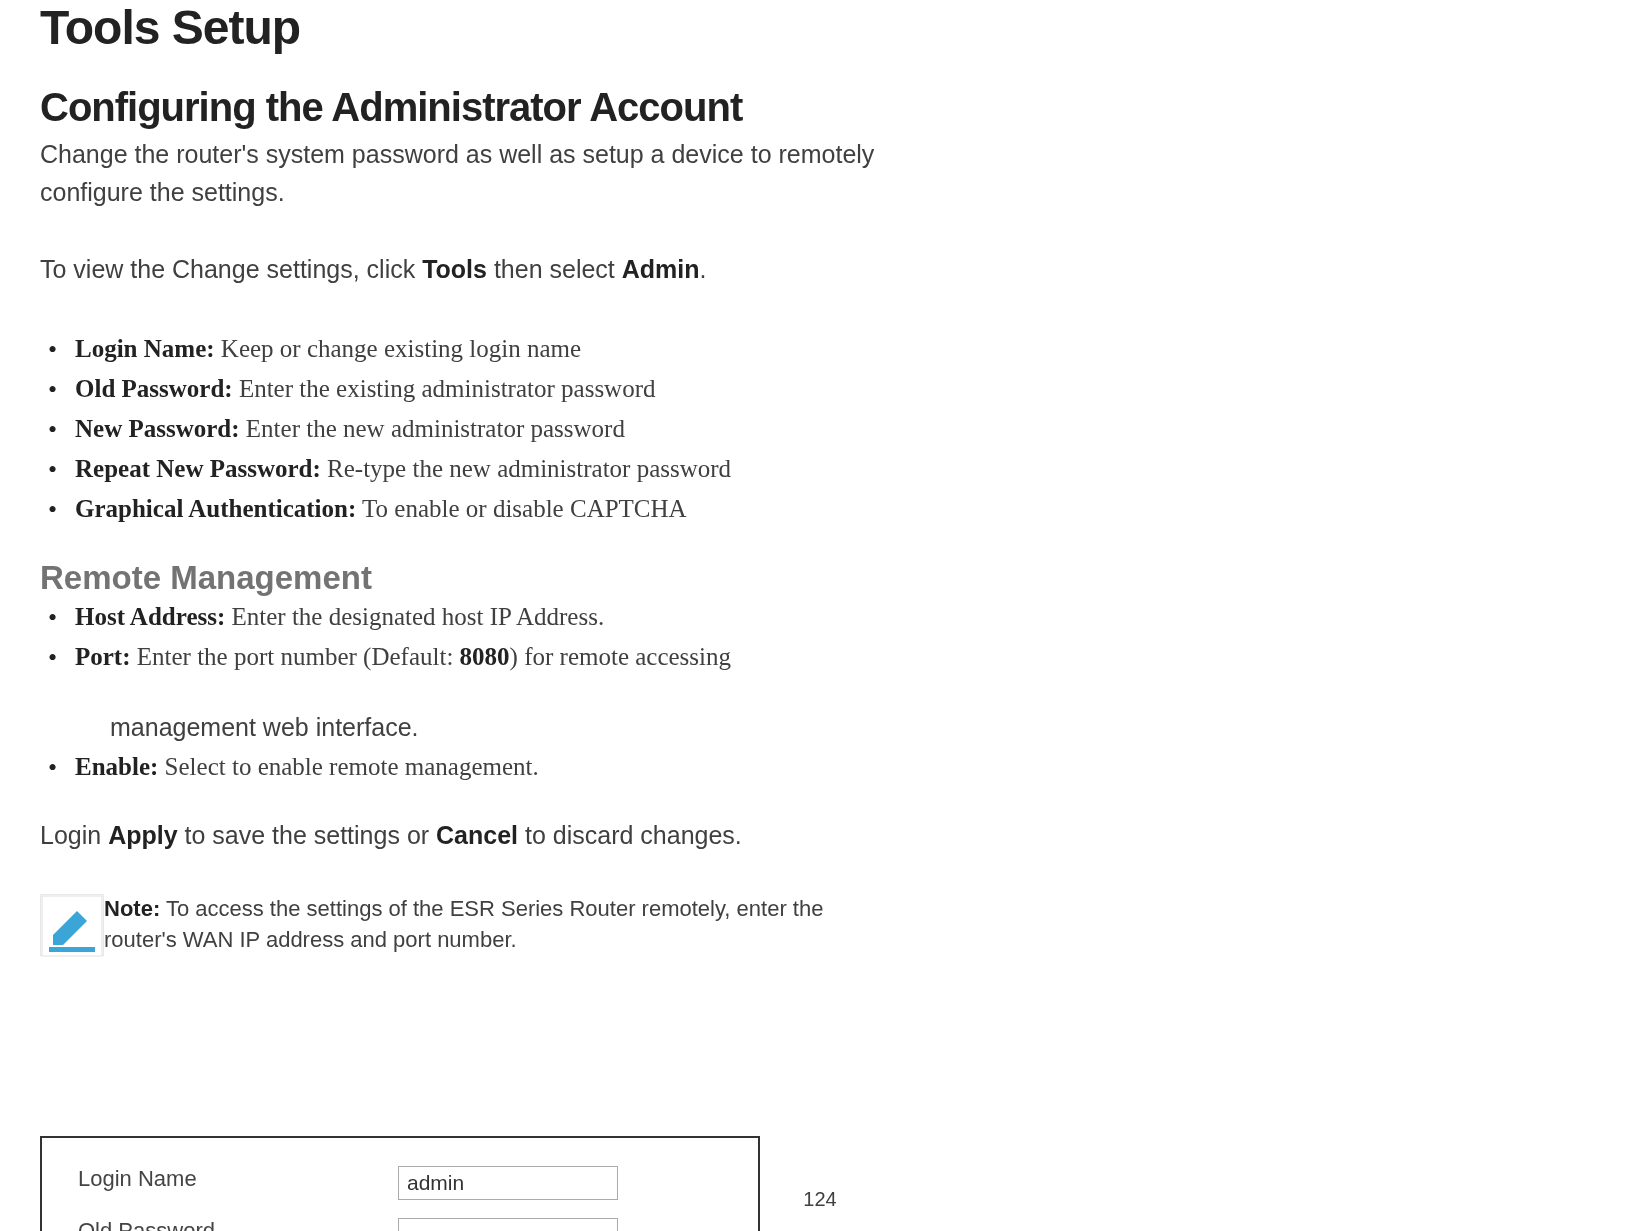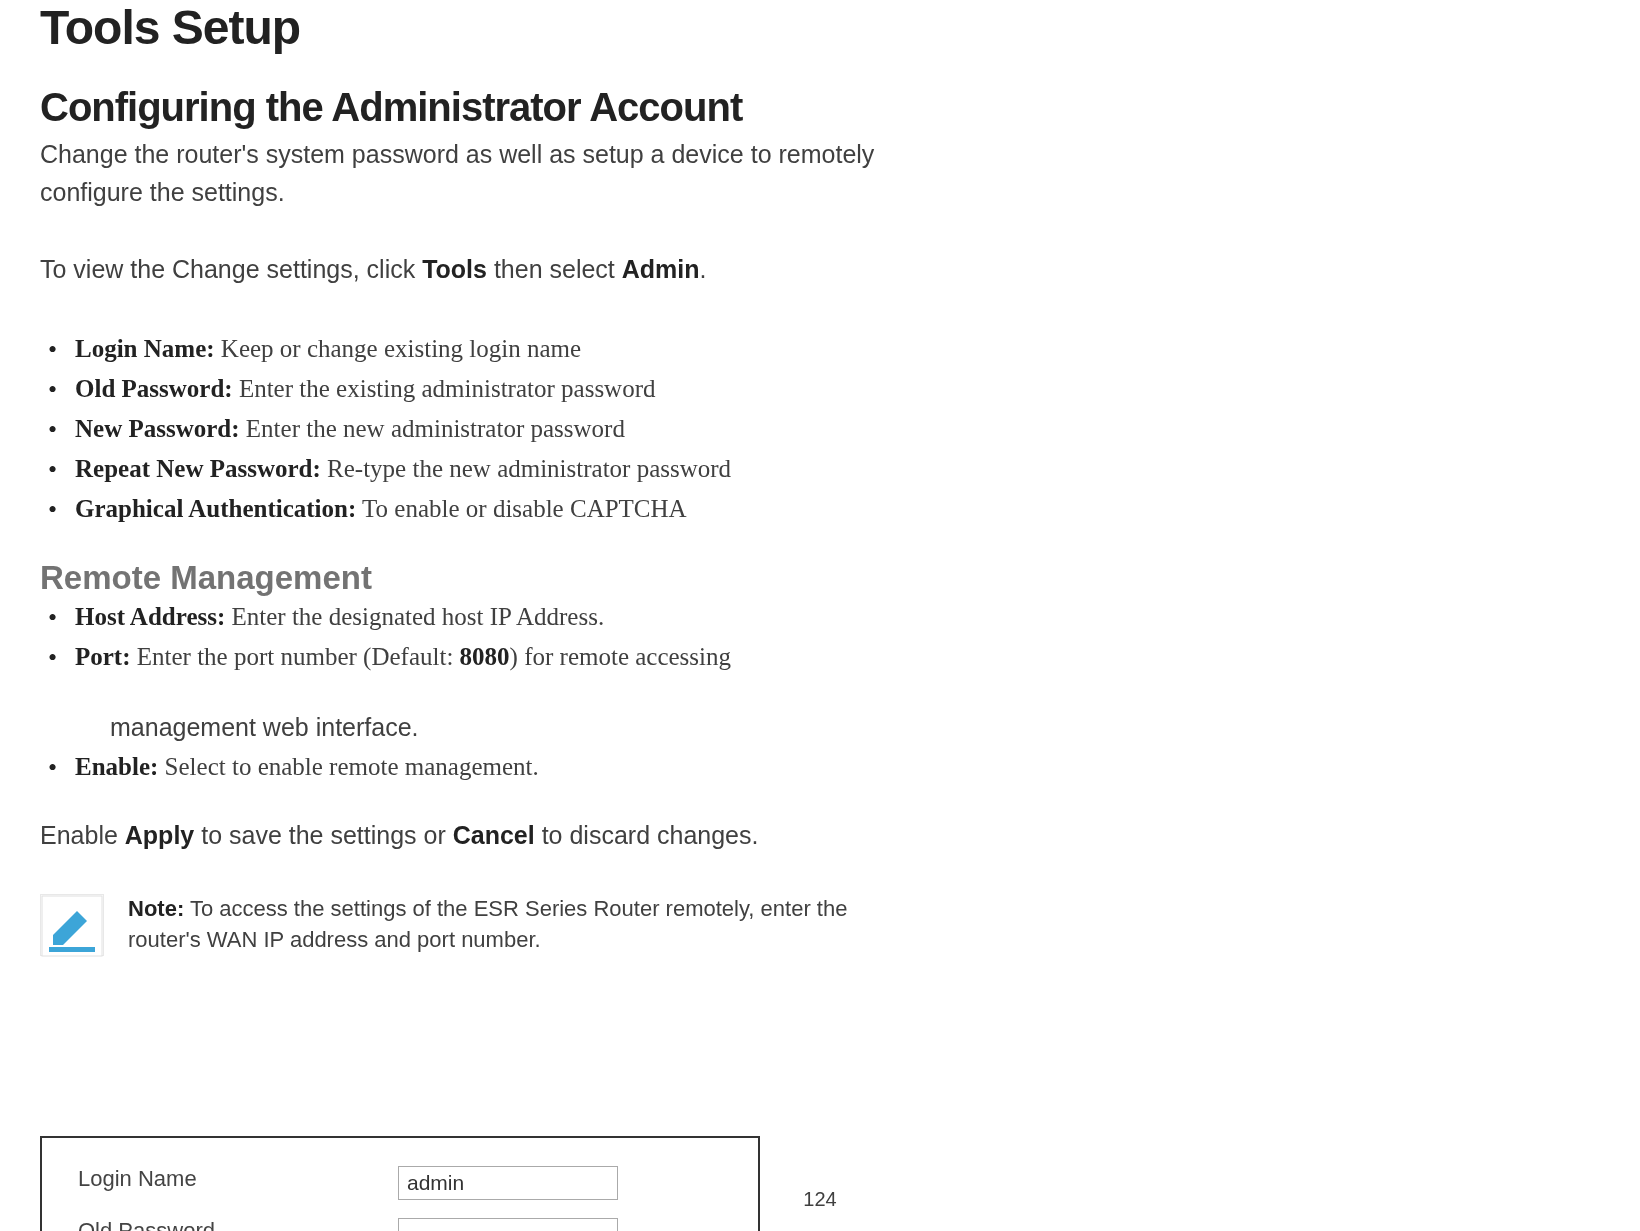--- a/index.html
+++ b/index.html
@@ -77,21 +77,20 @@
     }
     .sub-indent {
       padding-left: 70px;
       font-size: 25px;
       color: #404040;
       line-height: 1.6;
     }
     .note-block {
       display: flex;
       align-items: flex-end;
-      gap: 24px;
       margin-top: 30px;
     }
     .note-icon {
       flex: 0 0 62px;
       height: 62px;
       background: #fff;
       border: 1px solid #e8e8e8;
       position: relative;
     }
     .note-icon svg { display:block; }
@@ -159,21 +158,21 @@
   <ul>
     <li><b>Host Address:</b><span> Enter the designated host IP Address.</span></li>
     <li><b>Port:</b><span> Enter the port number (Default: </span><b>8080</b><span>) for remote accessing</span></li>
   </ul>
   <div class="sub-indent">management web interface.</div>
   <ul>
     <li><b>Enable:</b><span> Select to enable remote management.</span></li>
   </ul>
 
   <p class="para">
-    <span>Enable </span><b>Apply</b><span> to save the settings or </span><b>Cancel</b><span> to discard changes.</span>
+    <span>Login </span><b>Apply</b><span> to save the settings or </span><b>Cancel</b><span> to discard changes.</span>
   </p>
 
   <div class="note-block">
     <div class="note-icon">
       <svg width="62" height="62" viewBox="0 0 62 62">
         <rect x="1" y="1" width="60" height="60" fill="#fff" stroke="#e0e0e0"></rect>
         <path d="M12 40 L36 16 L46 26 L22 50 L12 50 Z" fill="#3ca5d8"></path>
         <rect x="8" y="52" width="46" height="5" fill="#3ca5d8"></rect>
       </svg>
     </div>

